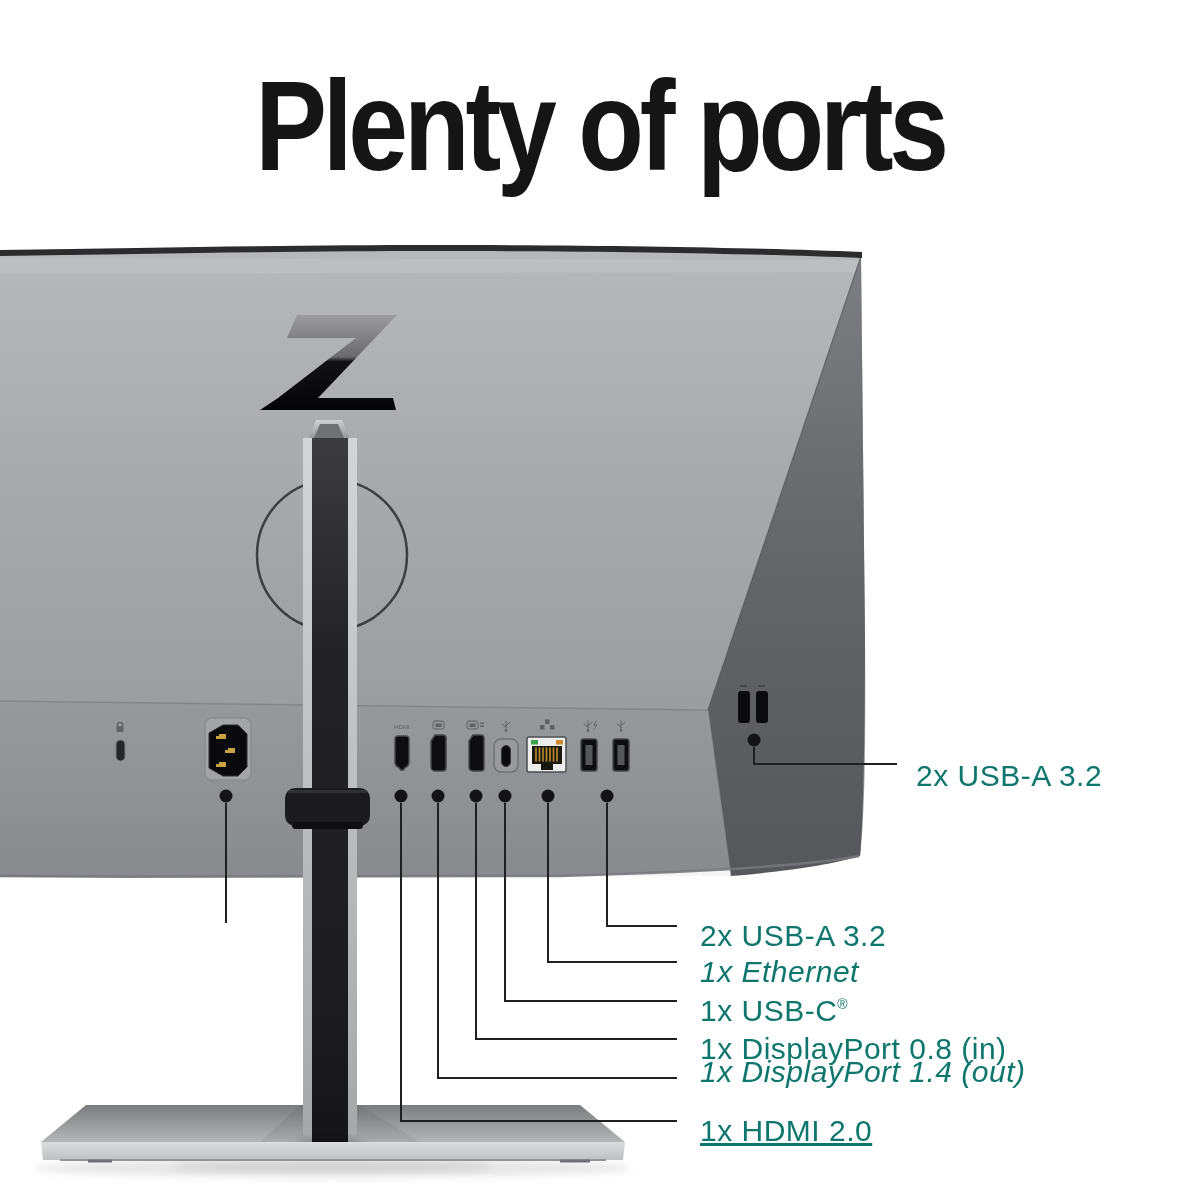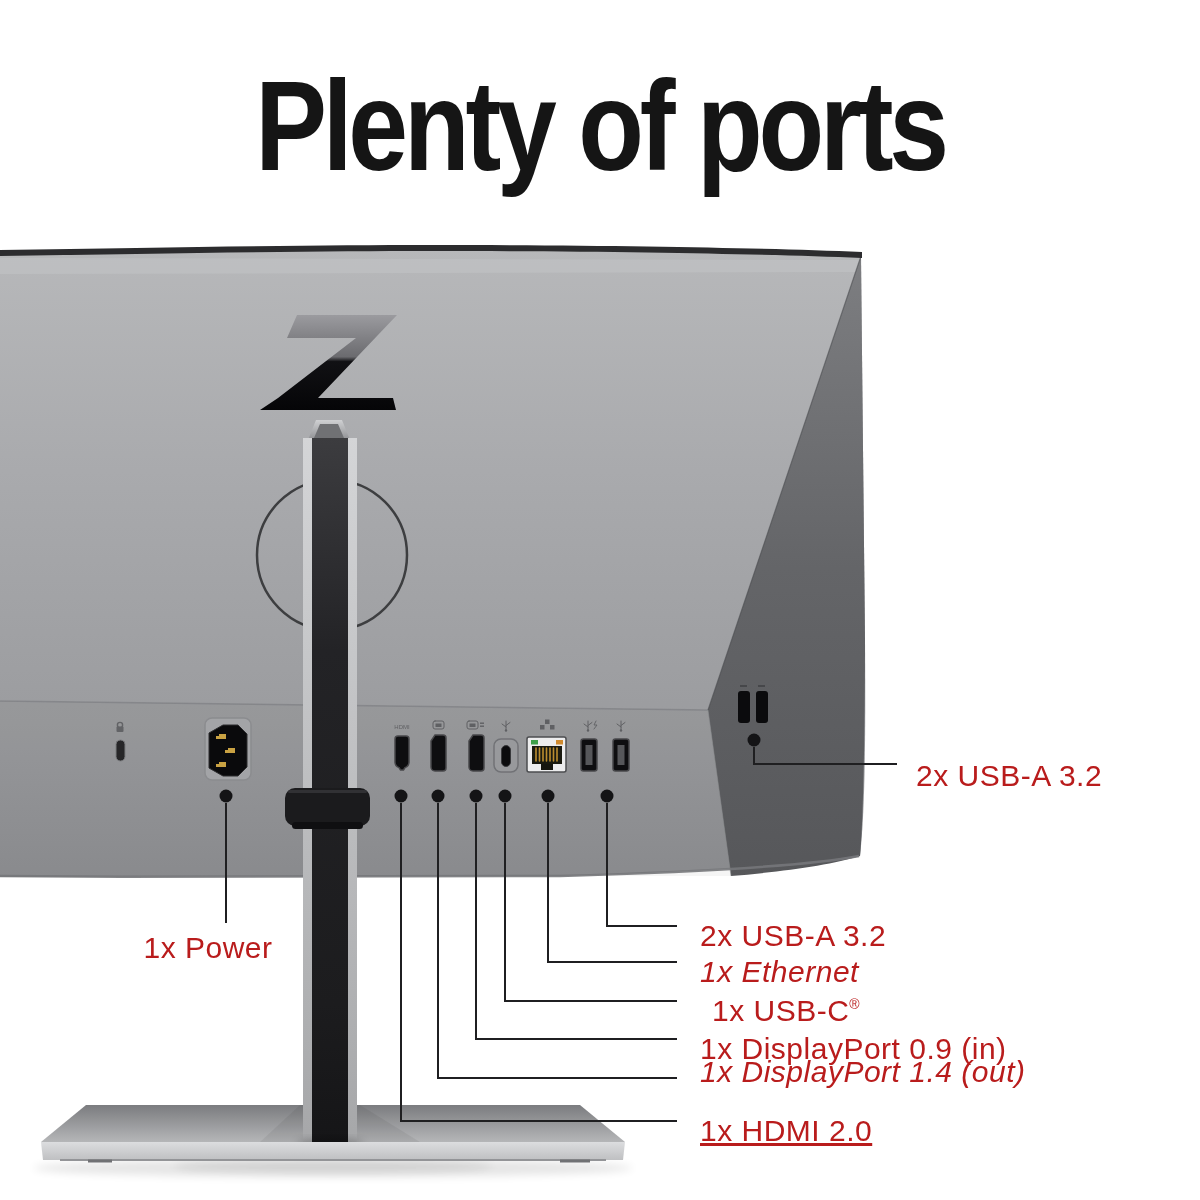--- a/index.html
+++ b/index.html
@@ -7,27 +7,27 @@
        font-family:"Liberation Sans", sans-serif;}
   .stage{position:absolute;inset:0;width:1200px;height:1200px;}
   svg.scene{position:absolute;left:0;top:0;}
   .title{
     position:absolute;left:0;right:0;top:50px;height:150px;
     display:flex;align-items:center;justify-content:center;
     font-size:128px;font-weight:700;letter-spacing:-5px;color:#151515;
     transform:scaleX(.84);transform-origin:center;white-space:nowrap;
   }
   .callout-label{
-    position:absolute;color:#b91c1c;font-size:30px;letter-spacing:.5px;
+    position:absolute;color:#0f766e;font-size:30px;letter-spacing:.5px;
     height:32px;line-height:32px;white-space:nowrap;
   }
   .label-power{left:110px;top:932px;width:196px;text-align:center;}
   .label-side{left:916px;top:760px;}
   .rlabel{left:700px;}
-  .rl-0{top:920px;} .rl-1{top:956px;font-style:italic;} .rl-2{top:995px;margin-left:12px;}
+  .rl-0{top:920px;} .rl-1{top:956px;font-style:italic;} .rl-2{top:995px;}
   .rl-3{top:1033px;} .rl-4{top:1056px;font-style:italic;} .rl-5{top:1115px;text-decoration:underline;}
   .reg{font-size:14px;position:relative;top:-12px;letter-spacing:0;}
 </style>
 </head>
 <body>
 
 <div class="stage">
 
 <svg class="scene" width="1200" height="1200" viewBox="0 0 1200 1200">
   <defs>
@@ -256,39 +256,36 @@
     </g>
     <g>
       <circle cx="754" cy="740" r="6.5" fill="#141416" stroke="none"></circle>
       <path d="M754,747 L754,764 L897,764"></path>
     </g>
   </g>
 </svg>
 
 <div class="title">Plenty of ports</div>
 
-<div class="callout-label label-power">
-  <span>1x Power</span>
-</div>
 
 <div class="callout-label label-side">
   <span>2x USB-A 3.2</span>
 </div>
 
 <div class="callout-label rlabel rl-0">
   <span>2x USB-A 3.2</span><span class="reg"></span>
 </div>
 <div class="callout-label rlabel rl-1">
   <span>1x Ethernet</span><span class="reg"></span>
 </div>
 <div class="callout-label rlabel rl-2">
   <span>1x USB-C</span><span class="reg">®</span>
 </div>
 <div class="callout-label rlabel rl-3">
-  <span>1x DisplayPort 0.9 (in)</span><span class="reg"></span>
+  <span>1x DisplayPort 0.8 (in)</span><span class="reg"></span>
 </div>
 <div class="callout-label rlabel rl-4">
   <span>1x DisplayPort 1.4 (out)</span><span class="reg"></span>
 </div>
 <div class="callout-label rlabel rl-5">
   <span>1x HDMI 2.0</span><span class="reg"></span>
 </div>
 
 </div>
 

